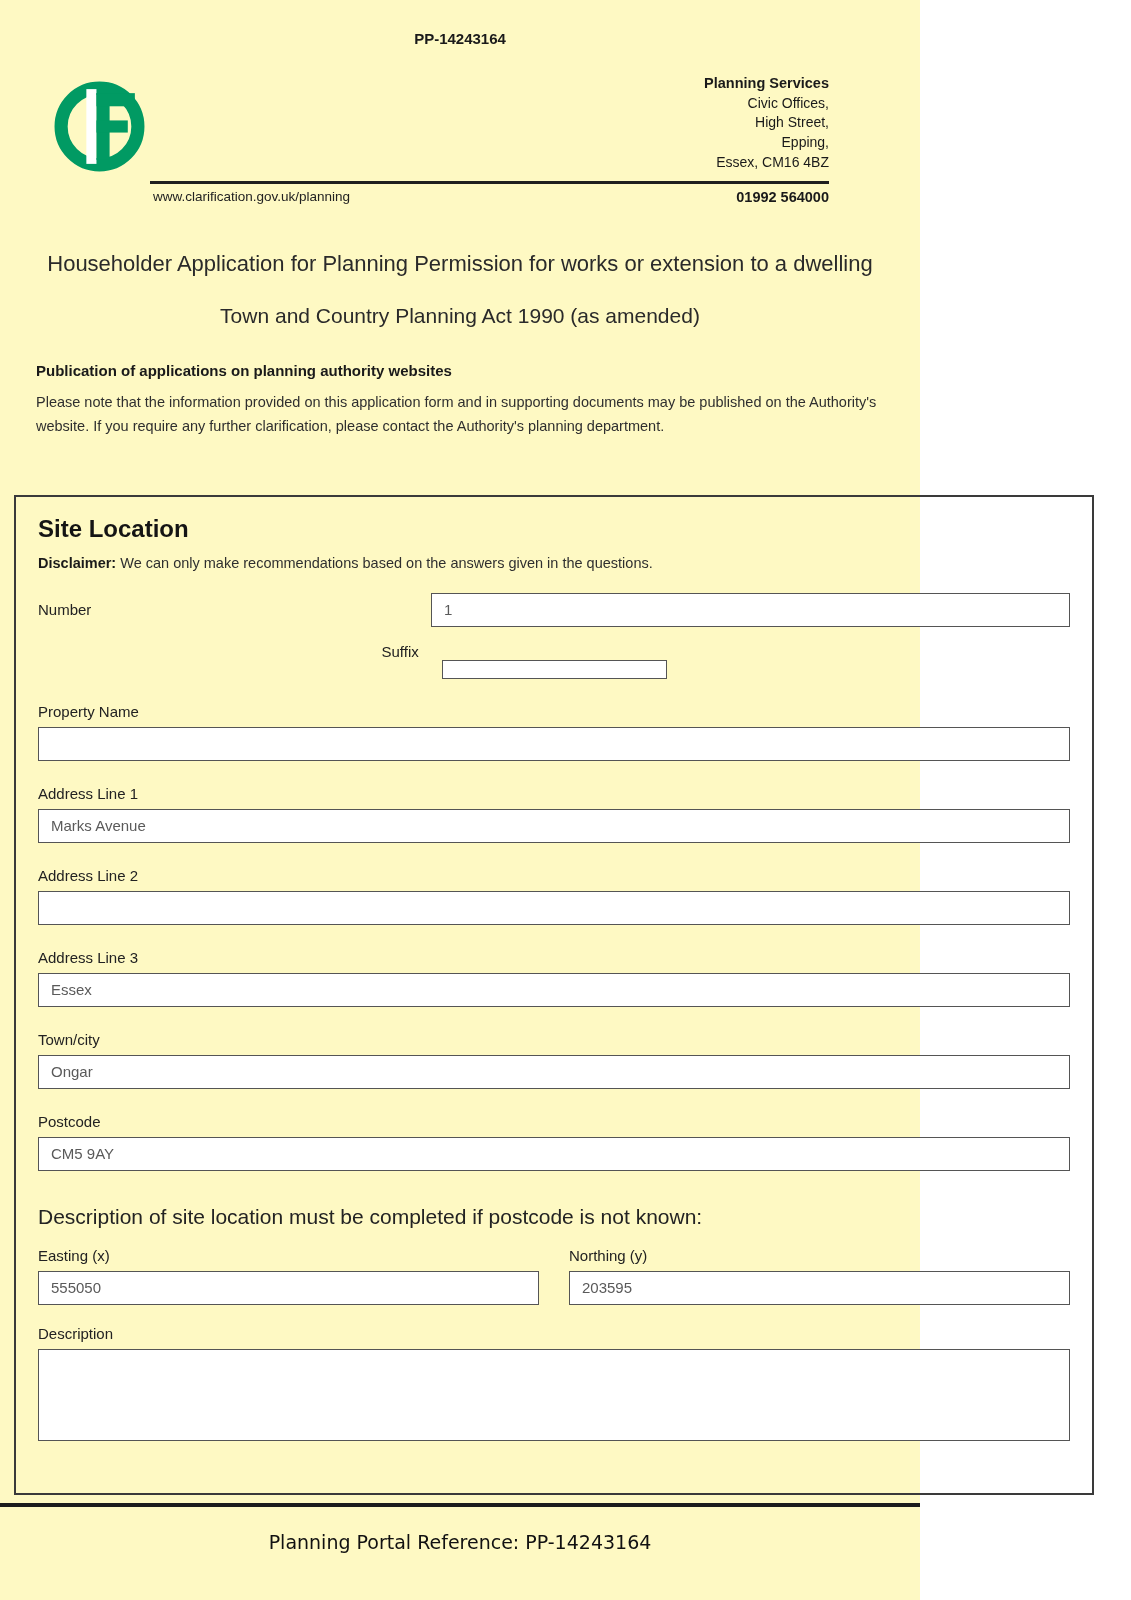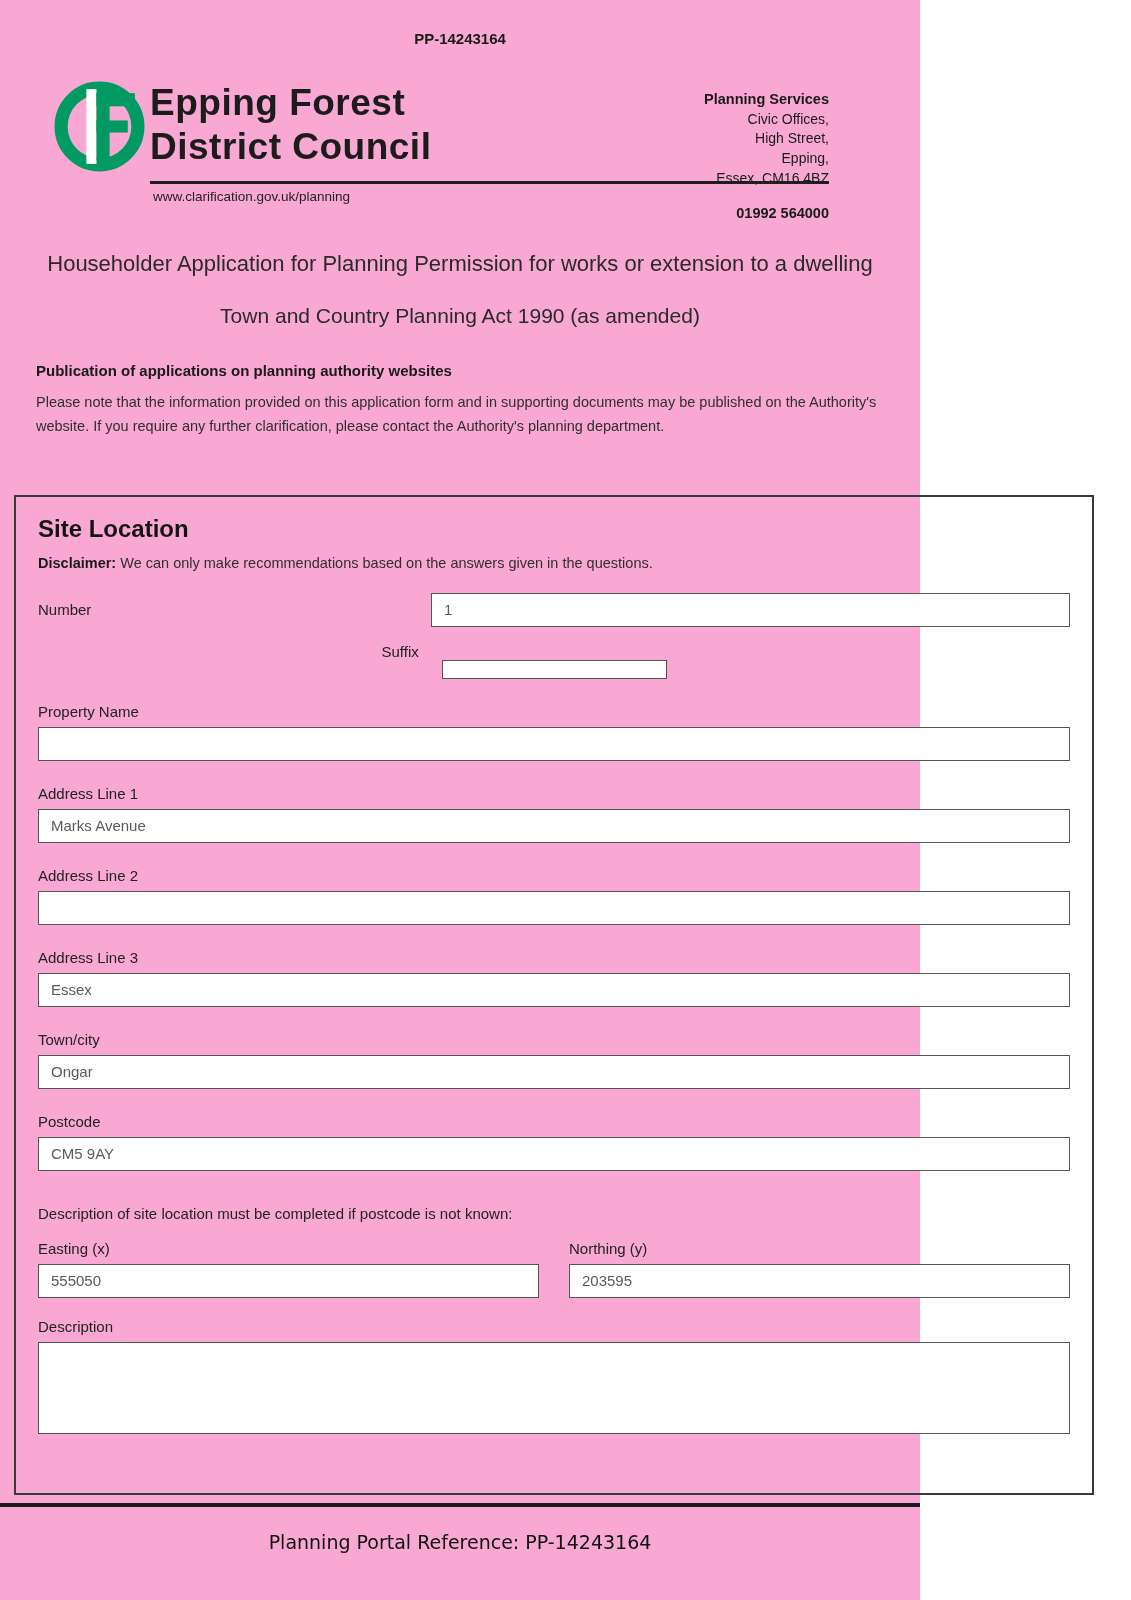--- a/index.html
+++ b/index.html
@@ -1,26 +1,26 @@
 <!DOCTYPE html>
 <html><head>
 <meta charset="utf-8">
 <style>
   html,body{margin:0;padding:0;background:#ffffff;}
   body{width:1131px;height:1600px;font-family:"Liberation Sans","DejaVu Sans",sans-serif;color:#222;overflow:hidden;}
-  .page{position:relative;width:920px;height:1600px;background:#f9a8d4;}
+  .page{position:relative;width:920px;height:1600px;background:#fef9c3;}
 
   .top-ref{padding-top:30px;text-align:center;font-size:15px;font-weight:bold;color:#1a1a1a;}
 
   .header{position:relative;height:138px;margin-top:26px;}
   .logo-svg{position:absolute;left:52px;top:6px;}
   .logo-name{position:absolute;left:150px;top:8px;font-size:37px;line-height:1.2;font-weight:600;color:#1c1c1c;letter-spacing:0.5px;}
   .logo-rule{position:absolute;left:150px;right:91px;top:108px;height:3px;background:#1f1f1f;}
   .logo-web{position:absolute;left:153px;top:116px;font-size:13.5px;color:#222;}
-  .hq{position:absolute;right:91px;top:16px;text-align:right;font-size:14px;line-height:1.42;color:#1a1a1a;}
+  .hq{position:absolute;right:91px;top:0;text-align:right;font-size:14px;line-height:1.42;color:#1a1a1a;}
   .hq .dept{font-weight:bold;font-size:14.5px;}
   .hq .phone{font-weight:bold;font-size:14.5px;margin-top:14px;}
 
   .doc-title{margin-top:40px;text-align:center;font-size:22px;color:#2a2a2a;}
   .doc-subtitle{margin-top:27px;text-align:center;font-size:21px;color:#2a2a2a;}
 
   .pub-heading{margin:34px 40px 0 36px;font-size:15px;font-weight:bold;color:#1a1a1a;}
   .pub-text{margin:12px 40px 0 36px;max-width:1058px;font-size:14.5px;line-height:1.65;color:#2f2f2f;}
 
   .box{box-sizing:border-box;width:1080px;height:1000px;margin:56px auto 0 14px;border:2px solid #3a3a3a;padding:18px 22px 0 22px;overflow:hidden;}
@@ -32,21 +32,21 @@
   .row{display:flex;align-items:center;}
   .row.first{margin-top:22px;gap:48px;}
   .row.second{margin-top:16px;flex-direction:column;}
   .row .lbl{width:345px;font-size:15px;color:#222;}
   .row input{flex:1;}
 
   input[type="text"], textarea{box-sizing:border-box;height:34px;border:1px solid #555;background:#fff;font-family:"Liberation Sans","DejaVu Sans",sans-serif;font-size:15px;color:#5a5a5a;padding:0 12px;outline:none;}
   .stack-label{margin-top:24px;font-size:15px;color:#222;}
   .stack-input{display:block;width:100%;margin-top:7px;}
 
-  .desc-heading{margin-top:34px;font-size:15px;color:#232323;}
+  .desc-heading{margin-top:34px;font-size:21px;color:#232323;}
   .coords{display:flex;gap:30px;margin-top:18px;}
   .coords .col{flex:1;}
   .coords .lbl{font-size:15px;color:#222;}
   .coords input{display:block;width:100%;margin-top:7px;}
 
   .desc-label{margin-top:20px;font-size:15px;color:#222;}
   textarea.desc{display:block;width:100%;height:92px;margin-top:7px;resize:none;padding:6px 12px;}
 
   .footer-rule{width:100%;height:4px;background:#1c1c1c;margin-top:8px;}
   .footer-text{margin-top:24px;text-align:center;font-size:19px;color:#111;font-family:"DejaVu Sans","Liberation Sans",sans-serif;}
@@ -59,24 +59,20 @@
   <div class="top-ref">PP-14243164</div>
 
   <div class="header">
     <svg class="logo-svg" width="96" height="96" viewBox="0 0 95 95">
       <circle cx="47" cy="47" r="38" fill="none" stroke-width="13" stroke="#019A63"></circle>
       <rect x="34" y="10" width="10" height="74" fill="#ffffff"></rect>
       <rect x="44" y="14" width="13" height="66" fill="#019A63"></rect>
       <rect x="44" y="14" width="38" height="13" fill="#019A63"></rect>
       <rect x="44" y="41" width="31" height="12" fill="#019A63"></rect>
     </svg>
-    <div class="logo-name">
-      <div>Epping Forest</div>
-      <div>District Council</div>
-    </div>
     <div class="logo-rule"></div>
     <div class="logo-web">www.clarification.gov.uk/planning</div>
     <div class="hq">
       <div class="dept">Planning Services</div>
       <div>Civic Offices,</div>
       <div>High Street,</div>
       <div>Epping,</div>
       <div>Essex, CM16 4BZ</div>
       <div class="phone">01992 564000</div>
     </div>

